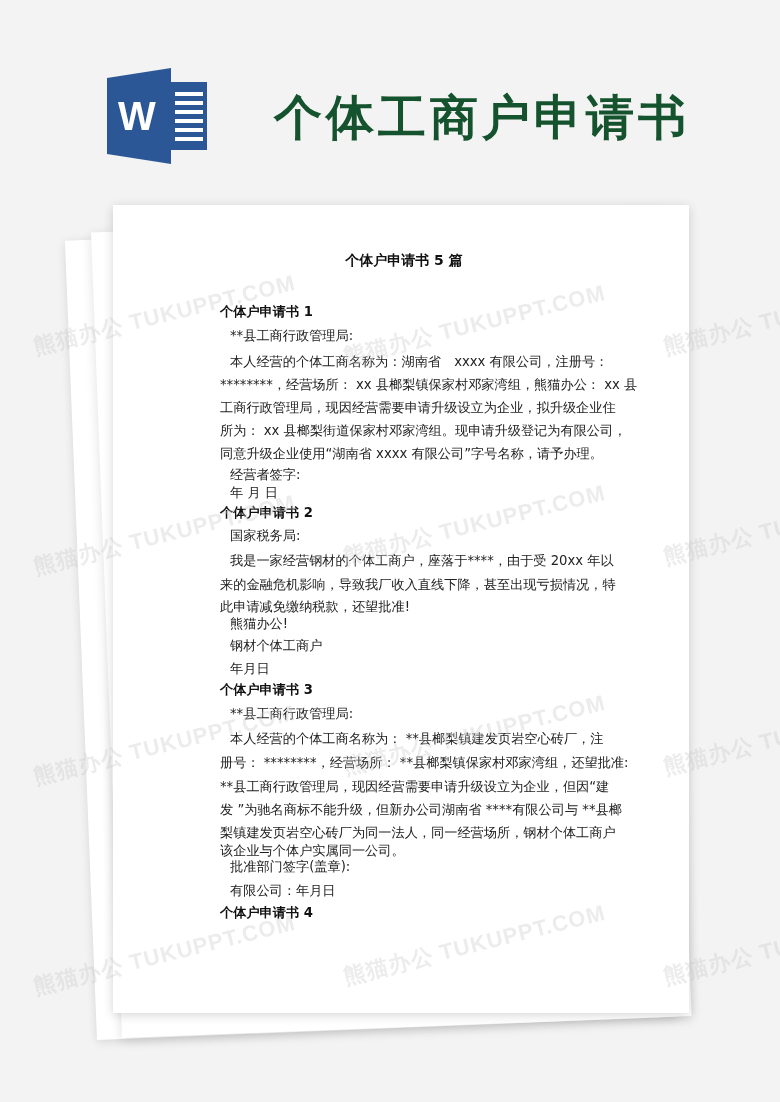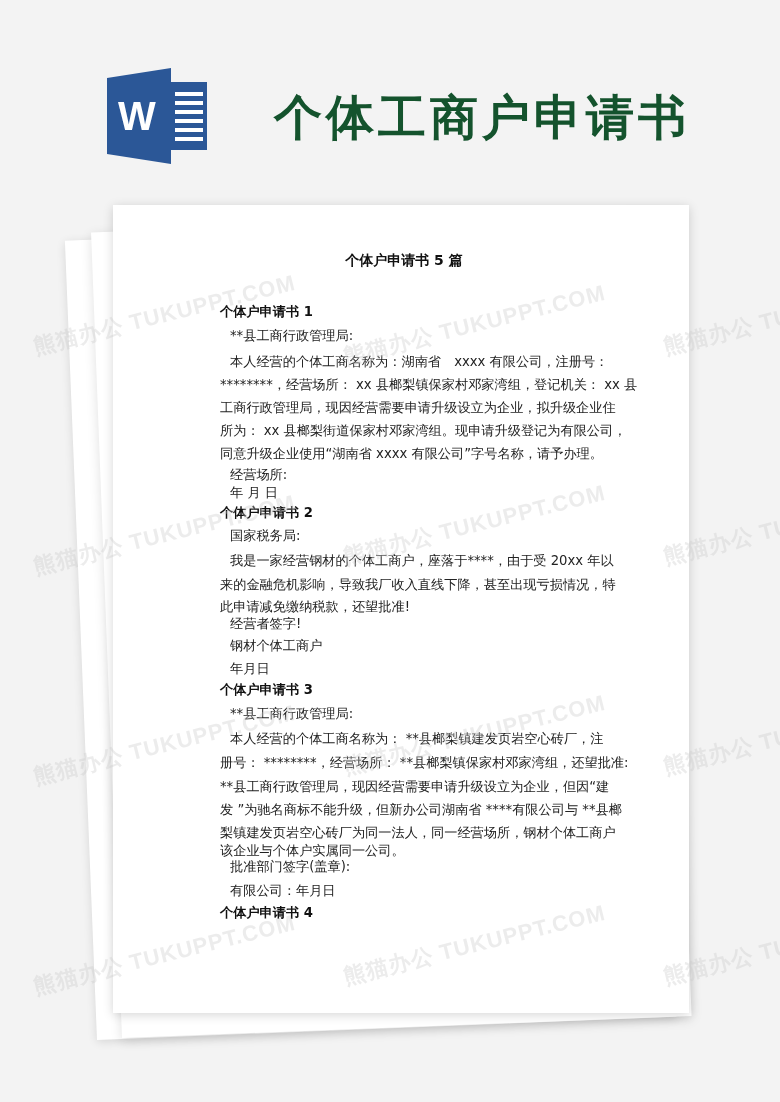--- a/index.html
+++ b/index.html
@@ -64,33 +64,33 @@
 <div class="page-back2"></div>
 <div class="page-back"></div>
 
 <div class="page">
   <div class="doc">
     <div class="doc-title">个体户申请书 5 篇</div>
 
     <div class="ln h" style="top:98px">个体户申请书 1</div>
     <div class="ln ind" style="top:122px">**县工商行政管理局:</div>
     <div class="ln ind" style="top:148px">本人经营的个体工商名称为：湖南省　xxxx 有限公司，注册号：</div>
-    <div class="ln" style="top:171px">********，经营场所： xx 县榔梨镇保家村邓家湾组，登记机关： xx 县</div>
+    <div class="ln" style="top:171px">********，经营场所： xx 县榔梨镇保家村邓家湾组，熊猫办公： xx 县</div>
     <div class="ln" style="top:194px">工商行政管理局，现因经营需要申请升级设立为企业，拟升级企业住</div>
     <div class="ln" style="top:217px">所为： xx 县榔梨街道保家村邓家湾组。现申请升级登记为有限公司，</div>
     <div class="ln" style="top:240px">同意升级企业使用“湖南省 xxxx 有限公司”字号名称，请予办理。</div>
-    <div class="ln ind" style="top:261px">经营场所:</div>
+    <div class="ln ind" style="top:261px">经营者签字:</div>
     <div class="ln ind" style="top:279px">年 月 日</div>
 
     <div class="ln h" style="top:299px">个体户申请书 2</div>
     <div class="ln ind" style="top:322px">国家税务局:</div>
     <div class="ln ind" style="top:347px">我是一家经营钢材的个体工商户，座落于****，由于受 20xx 年以</div>
     <div class="ln" style="top:371px">来的金融危机影响，导致我厂收入直线下降，甚至出现亏损情况，特</div>
     <div class="ln" style="top:393px">此申请减免缴纳税款，还望批准!</div>
-    <div class="ln ind" style="top:410px">经营者签字!</div>
+    <div class="ln ind" style="top:410px">熊猫办公!</div>
     <div class="ln ind" style="top:432px">钢材个体工商户</div>
     <div class="ln ind" style="top:455px">年月日</div>
 
     <div class="ln h" style="top:476px">个体户申请书 3</div>
     <div class="ln ind" style="top:500px">**县工商行政管理局:</div>
     <div class="ln ind" style="top:525px">本人经营的个体工商名称为： **县榔梨镇建发页岩空心砖厂，注</div>
     <div class="ln" style="top:549px">册号： ********，经营场所： **县榔梨镇保家村邓家湾组，还望批准:</div>
     <div class="ln" style="top:573px">**县工商行政管理局，现因经营需要申请升级设立为企业，但因“建</div>
     <div class="ln" style="top:596px">发 ”为驰名商标不能升级，但新办公司湖南省 ****有限公司与 **县榔</div>
     <div class="ln" style="top:619px">梨镇建发页岩空心砖厂为同一法人，同一经营场所，钢材个体工商户</div>

